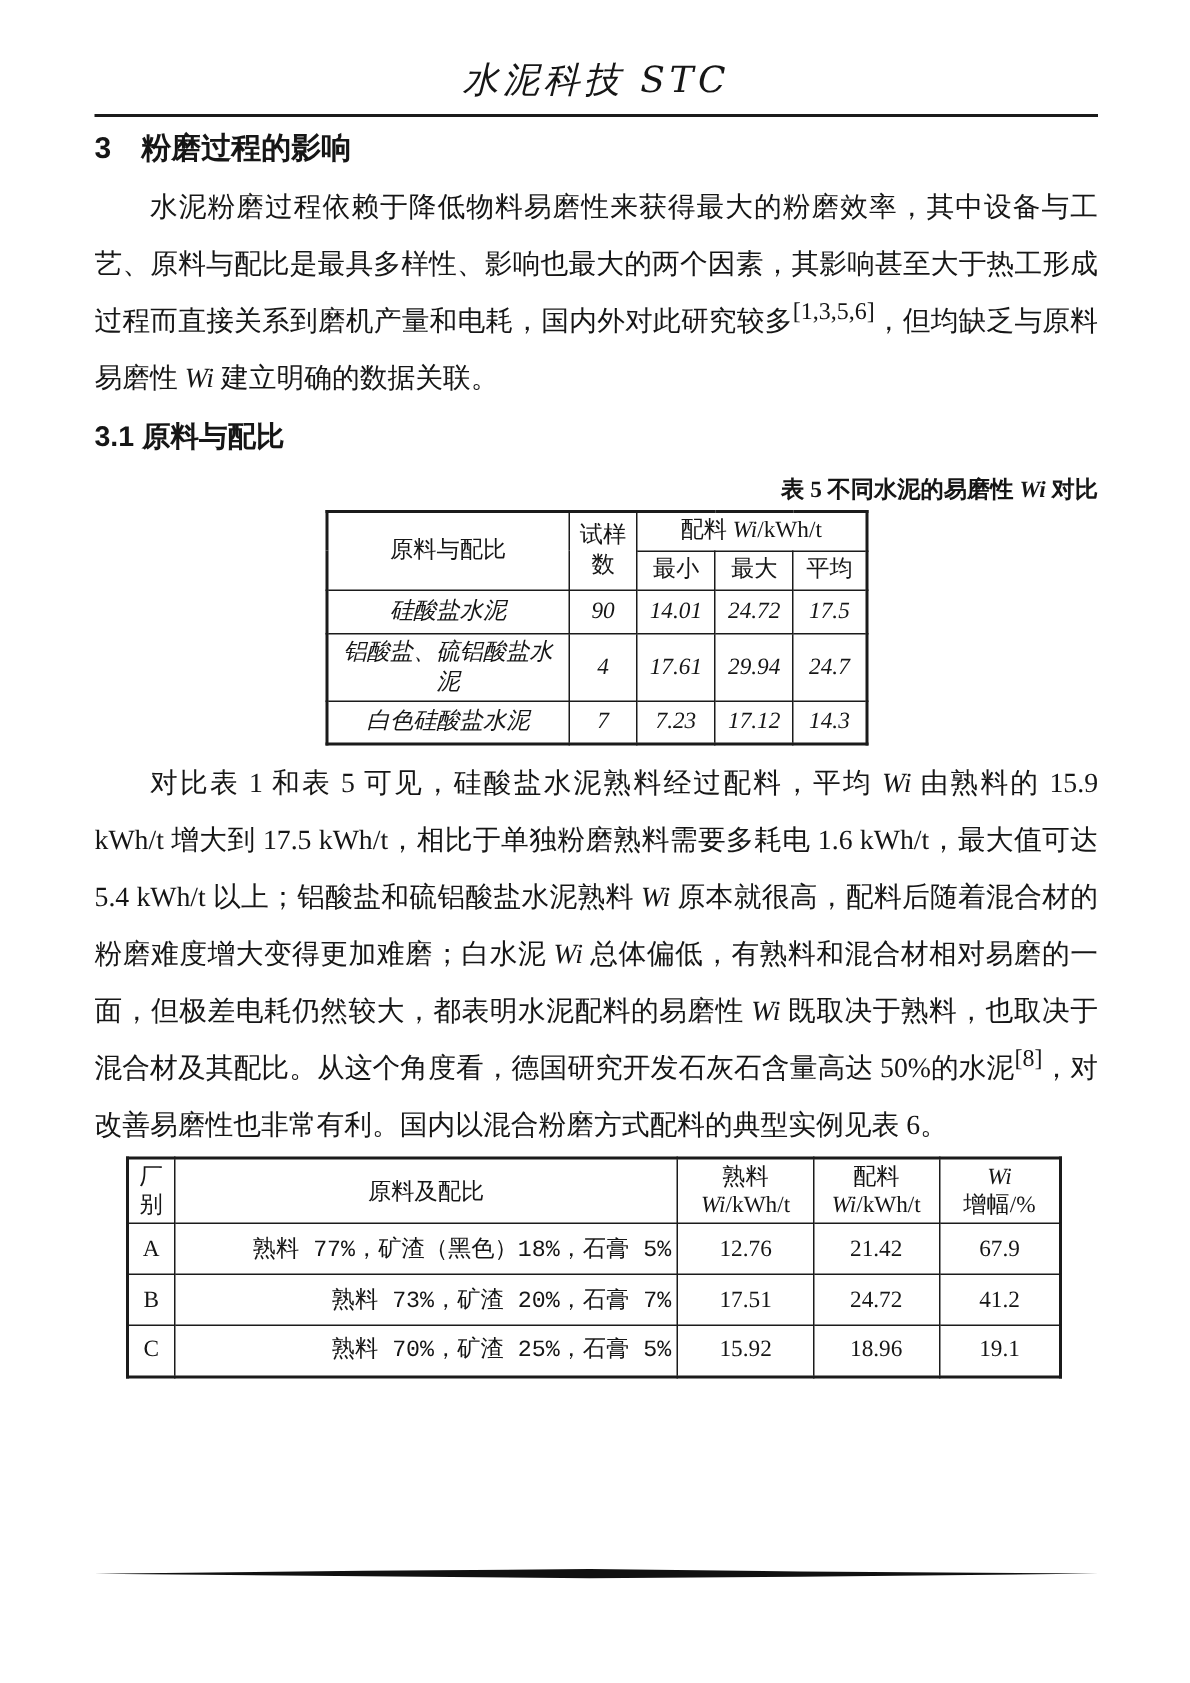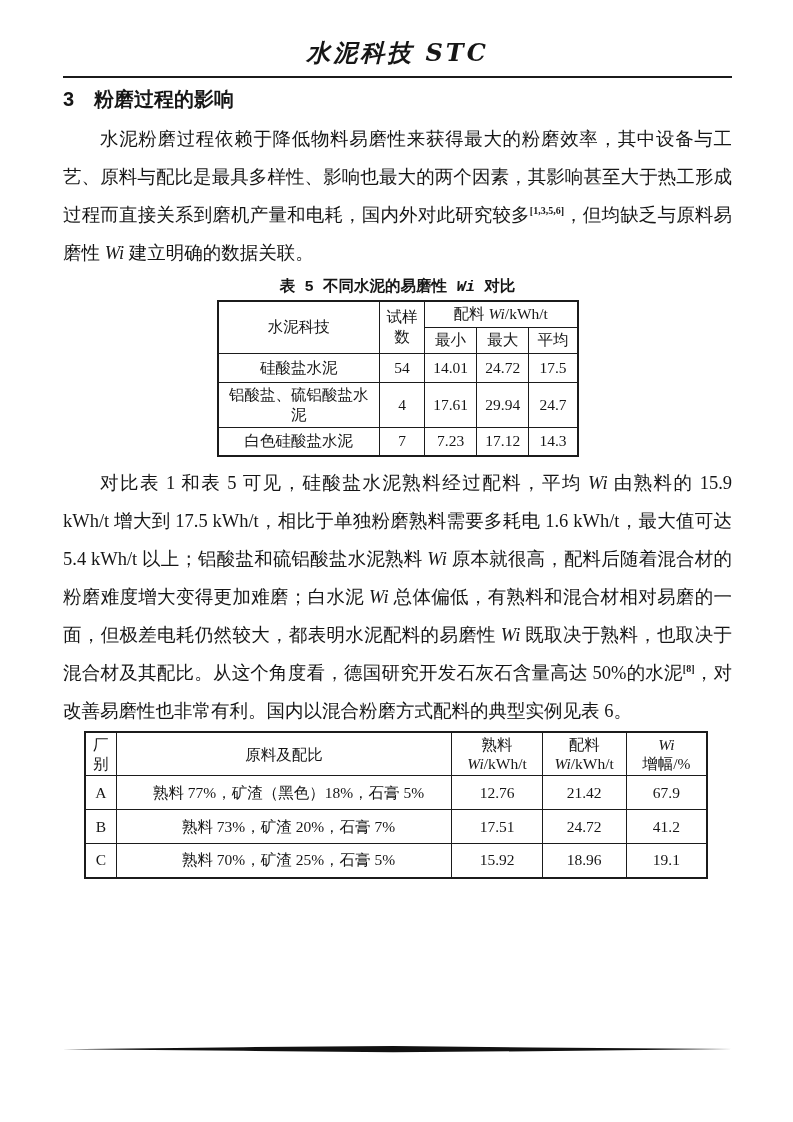--- a/index.html
+++ b/index.html
@@ -11,21 +11,21 @@
     font-family: "Liberation Serif", "DejaVu Serif", serif;
     position: relative;
     overflow: hidden;
   }
   .page { padding: 38px 61px 0 63px; }
 
   .journal-title {
     text-align: center;
     font-family: "DejaVu Serif", serif;
     font-style: italic;
-    font-weight: bold;
+    font-weight: normal;
     font-size: 24px;
     line-height: 30px;
     letter-spacing: 3px;
   }
   .header-rule {
     border: none;
     border-bottom: 2.5px solid #1b1b1b;
     margin: 8px 0 0 0;
   }
 
@@ -47,49 +47,49 @@
   }
   .h-sub {
     font-family: "Liberation Sans", "DejaVu Sans", sans-serif;
     font-weight: bold;
     font-size: 19px;
     line-height: 40px;
     margin: 0;
   }
 
   .tbl-caption {
-    text-align: center;
-    font-family: Liberation Mono, monospace;
+    text-align: right;
+    font-family: Liberation Serif, serif;
     font-weight: bold;
     font-size: 15.5px;
     line-height: 24px;
     margin-top: 3px;
   }
 
   table {
     border-collapse: collapse;
     border: 2.5px solid #1b1b1b;
     font-size: 15.5px;
   }
   th, td {
     border: 1.5px solid #1b1b1b;
     text-align: center;
     font-weight: normal;
     padding: 2px 4px;
     line-height: 20px;
   }
   .t5 { width: 362px; margin: 1px auto 0 auto; }
   .t5 .hrow th { height: 26px; }
-  .t5 .drow td { height: 29px; }
+  .t5 .drow td { height: 29px; font-style: italic; }
   .t6 { width: 624px; margin: 1px 0 0 21px; }
   .t6 th { height: 28px; line-height: 19px; }
   .t6 td { height: 34px; }
-  .t6 .mix-cell { text-align: center; padding-left: 13px; }
-
-  sup { font-size: 10px; line-height: 0; font-weight: bold; }
+  .t6 .mix-cell { text-align: right; padding-left: 13px; font-family: Liberation Mono, monospace; }
+
+  sup { font-size: 16px; line-height: 0; }
   i { font-style: italic; }
 
   .footer {
     position: absolute;
     left: 63px; right: 61px;
     top: 1046px;
   }
   .footer-rule-svg { display: block; width: 100%; height: 7px; }
   .footer-row {
     position: relative;
@@ -107,41 +107,42 @@
 <div class="page">
 
   <div class="journal-title">水泥科技 STC</div>
   <hr class="header-rule">
 
 
   <h2 class="h-sec">3　粉磨过程的影响</h2>
 
   <p class="para indent">水泥粉磨过程依赖于降低物料易磨性来获得最大的粉磨效率，其中设备与工艺、原料与配比是最具多样性、影响也最大的两个因素，其影响甚至大于热工形成过程而直接关系到磨机产量和电耗，国内外对此研究较多<sup>[1,3,5,6]</sup>，但均缺乏与原料易磨性 <i>Wi</i> 建立明确的数据关联。</p>
 
+  <h3 class="h-sub">3.1 原料与配比</h3>
 
 
   <div class="tbl-caption">表 5 不同水泥的易磨性 <i>Wi</i> 对比</div>
 
   <table class="t5">
     <thead>
       <tr class="hrow">
-        <th rowspan="2" style="width:45%">水泥科技</th>
+        <th rowspan="2" style="width:45%">原料与配比</th>
         <th rowspan="2" style="width:12.5%">试样<br>数</th>
         <th colspan="3">配料 <i>Wi</i>/kWh/t</th>
       </tr>
       <tr class="hrow">
         <th style="width:14.5%">最小</th>
         <th style="width:14.5%">最大</th>
         <th style="width:13.5%">平均</th>
       </tr>
     </thead>
     <tbody>
       <tr class="drow">
         <td>硅酸盐水泥</td>
-        <td>54</td>
+        <td>90</td>
         <td>14.01</td>
         <td>24.72</td>
         <td>17.5</td>
       </tr>
       <tr class="drow">
         <td>铝酸盐、硫铝酸盐水泥</td>
         <td>4</td>
         <td>17.61</td>
         <td>29.94</td>
         <td>24.7</td>

